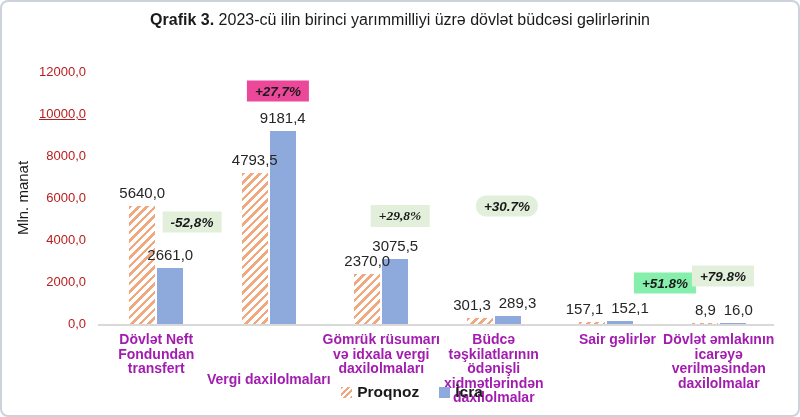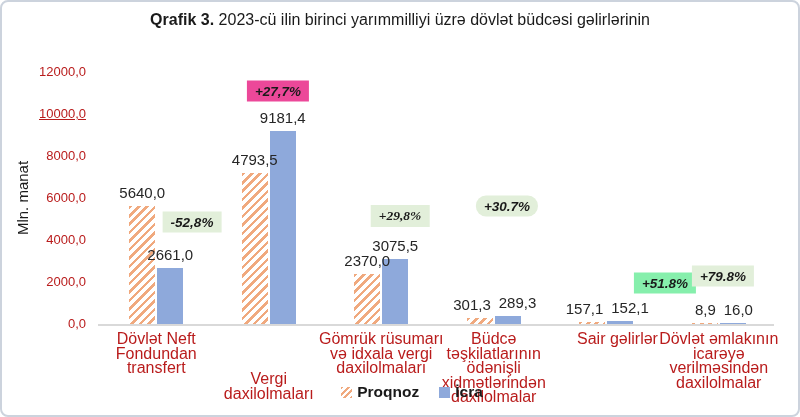--- a/index.html
+++ b/index.html
@@ -7,21 +7,21 @@
   .frame{position:absolute;inset:0;border:2px solid #ccd3dd;border-radius:8px;box-sizing:border-box;background:#ffffff;}
   .title{position:absolute;top:8px;left:0;width:100%;text-align:center;font-size:16px;line-height:24px;color:#1a1a1a;}
   .title .b{font-weight:bold;}
   .y-axis-title{position:absolute;left:22px;top:198px;transform:translate(-50%,-50%) rotate(-90deg);font-size:15px;white-space:nowrap;color:#1a1a1a;}
   .y-tick{position:absolute;left:0;width:86px;text-align:right;font-size:13px;color:#b91c1c;height:16px;line-height:16px;}
   .axis-line{position:absolute;left:98px;top:324px;width:676px;height:1.5px;background:#d9d9d9;}
   .bar{position:absolute;}
   .bar.icra{background:#8EA9DB;}
   .value-label{position:absolute;font-size:15px;color:#262626;white-space:nowrap;height:16px;line-height:16px;}
   .badge{position:absolute;transform:translate(-50%,-50%);background:#E2EFDA;color:#1a1a1a;font-size:13.5px;font-weight:bold;font-style:italic;padding:3px 8px;white-space:nowrap;}
-  .cat-label{position:absolute;top:332px;text-align:center;font-size:16px;line-height:14.5px;font-weight:normal;color:#b91c1c;}
+  .cat-label{position:absolute;top:332px;text-align:center;font-size:14px;line-height:14.5px;font-weight:bold;color:#a21caf;}
   .legend{position:absolute;top:383px;left:0;width:100%;display:flex;justify-content:center;align-items:center;gap:20px;padding-left:12px;}
   .legend-item{display:flex;align-items:center;gap:5px;}
   .legend-swatch{width:11px;height:11px;display:inline-block;}
   .legend-label{font-size:15.5px;font-weight:bold;color:#1a1a1a;}
 </style>
 </head>
 <body>
 
 <div class="frame"></div>
 

